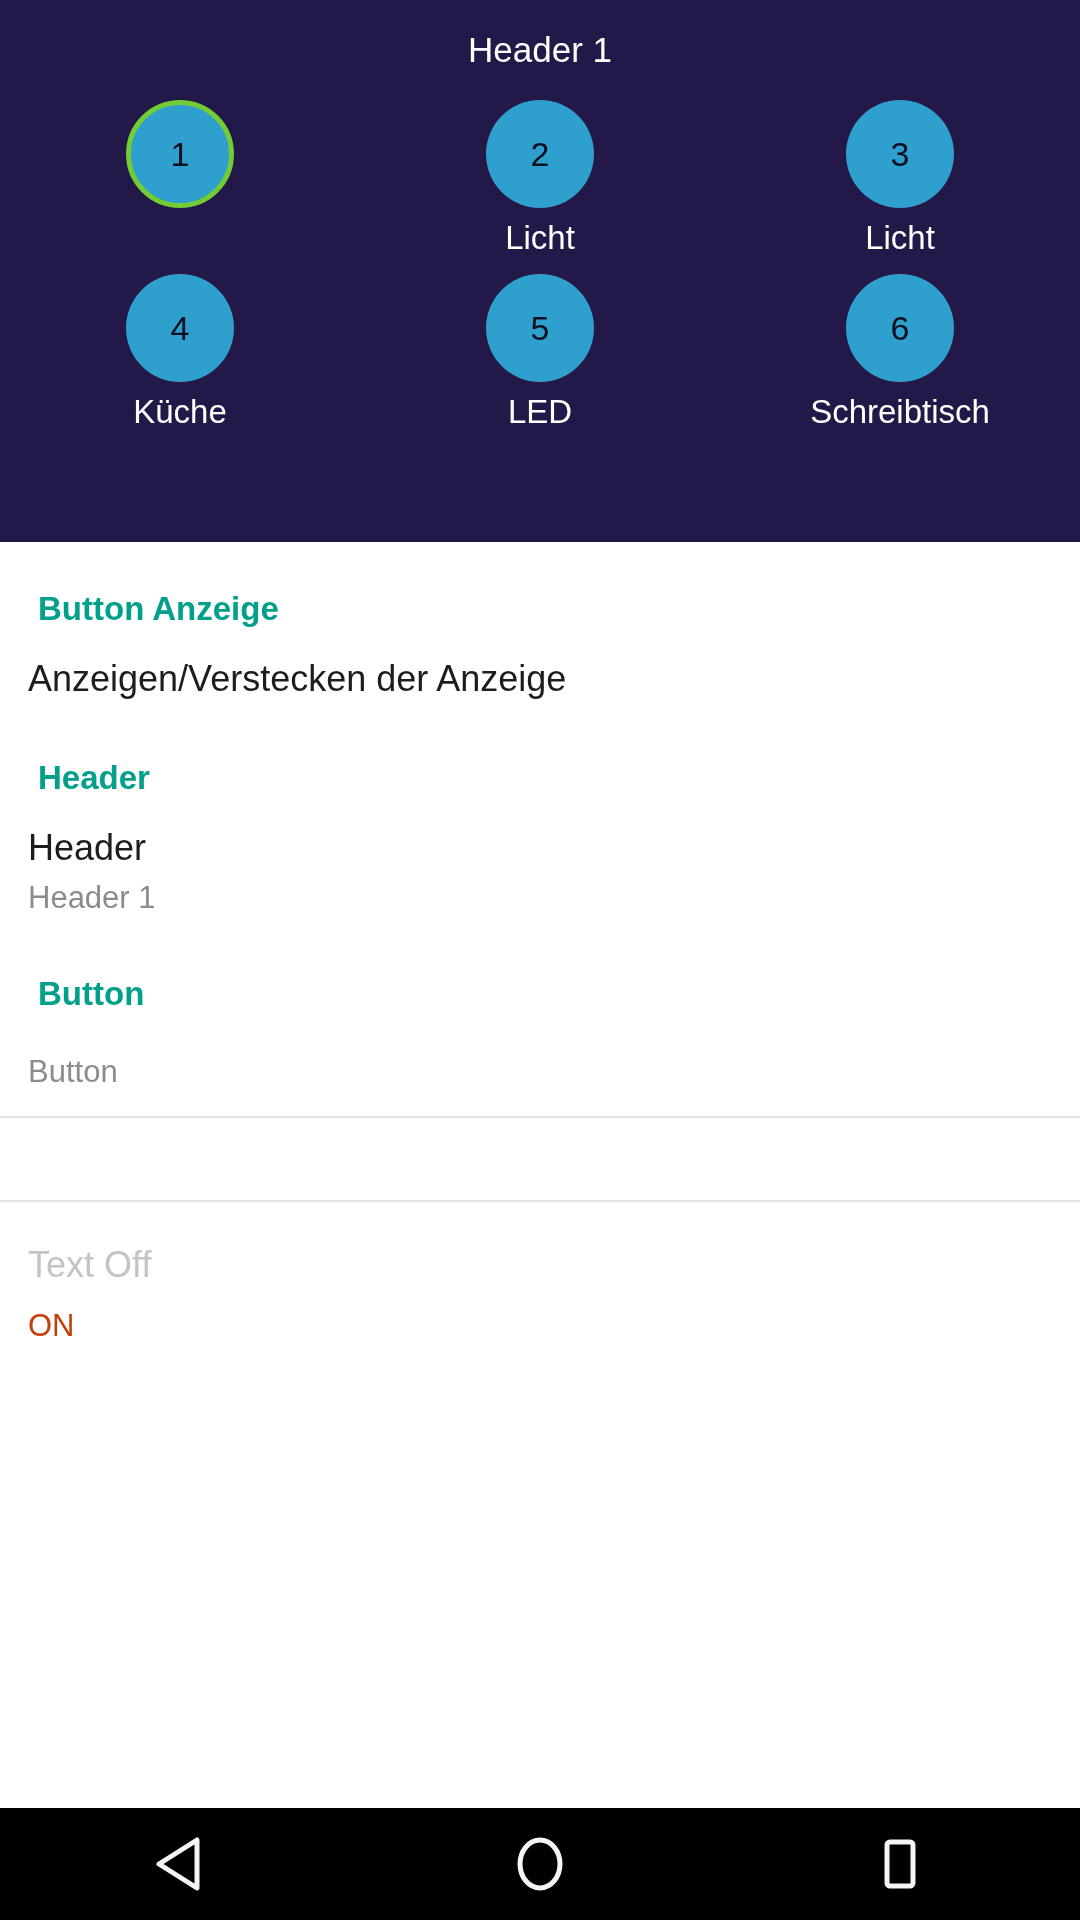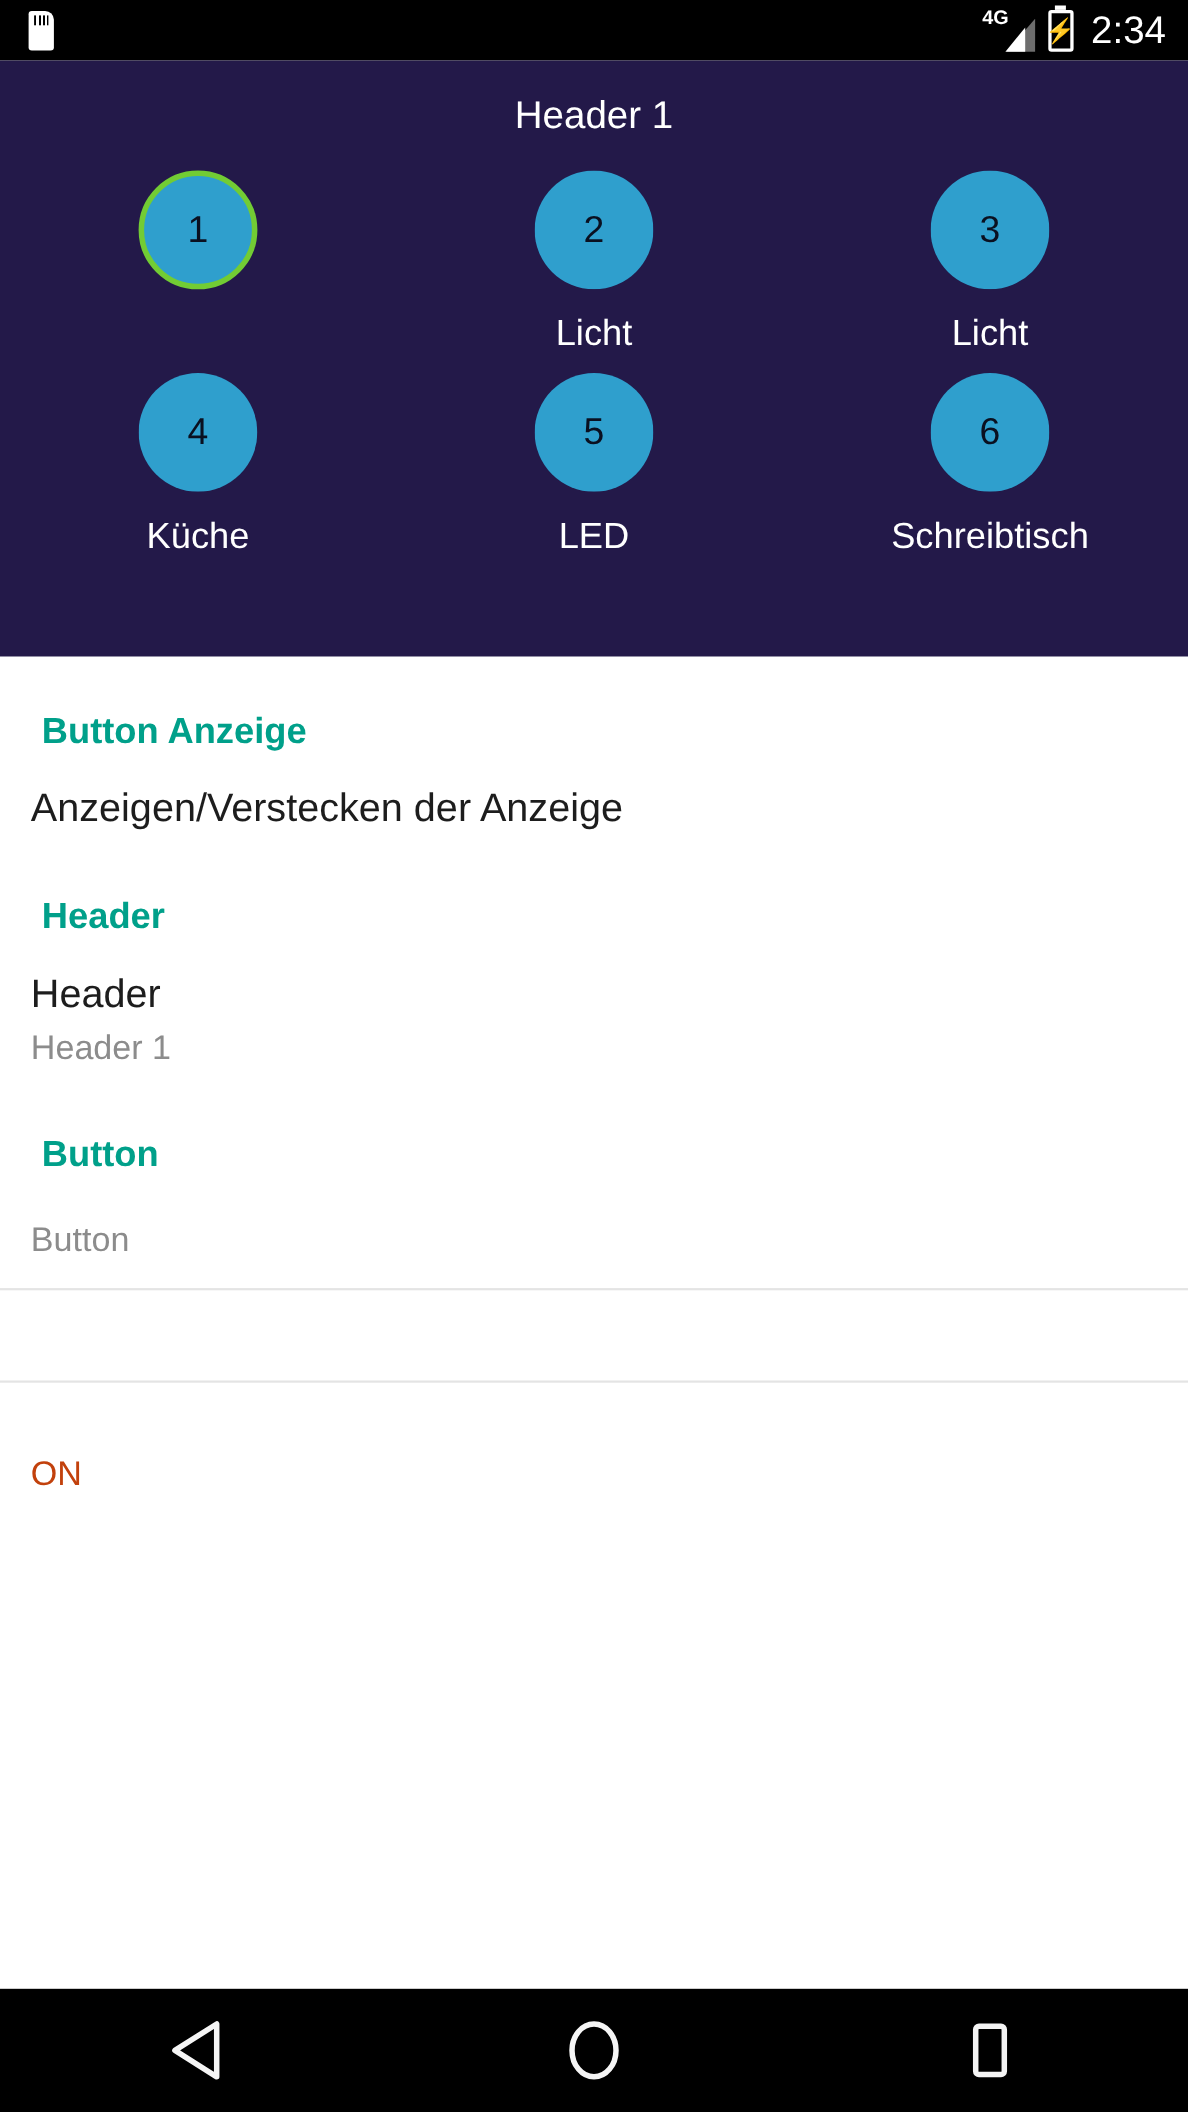--- a/index.html
+++ b/index.html
@@ -141,21 +141,21 @@
     font-size: 34px;
     font-weight: normal;
     border: 5px solid transparent;
   }
   .circle-btn.selected {
     border: 5px solid #72cc34;
   }
   .btn-label {
     color: #ffffff;
     font-size: 33px;
-    margin-top: 22px;
+    margin-top: 12px;
     min-height: 40px;
     text-align: right;
     line-height: 1.1;
   }
 
   
   .pref-list {
     flex: 1 1 auto;
     background: #ffffff;
     overflow: hidden;
@@ -202,36 +202,20 @@
     width: 150px; height: 112px;
     display: flex; align-items: center; justify-content: center;
   }
   .nav-back-svg, .nav-home-svg, .nav-recent-svg { display: block; }
 </style>
 </head>
 <body>
 
 <div id="app">
 
-  <div class="status-bar">
-    <div class="status-left">
-      <div class="sdcard-icon"></div>
-    </div>
-    <div class="status-right">
-      <div class="signal-wrap">
-        <span class="signal-label">4G</span>
-        <div class="signal-tri-dim"></div>
-        <div class="signal-tri-on"></div>
-      </div>
-      <div class="battery-icon">
-        <span class="battery-bolt">⚡</span>
-      </div>
-      <span class="status-time">2:34</span>
-    </div>
-  </div>
 
   <div class="header-panel">
     <div class="panel-title">Header 1</div>
     <div class="btn-grid">
 
       <div class="btn-cell">
         <div class="circle-btn selected">1</div>
         <div class="btn-label"></div>
       </div>
 
@@ -276,20 +260,21 @@
       <div class="pref-summary">Header 1</div>
     </div>
 
     <div class="pref-category">Button</div>
     <div class="pref-item">
       <div class="pref-summary">Button</div>
     </div>
     <div class="pref-item with-divider">
     </div>
     <div class="pref-item with-divider disabled">
+      <div class="pref-title">Text Off</div>
       <div class="pref-summary">ON</div>
     </div>
 
   </div>
 
   <div class="nav-bar">
     <div class="nav-btn">
       <svg class="nav-back-svg" width="54" height="56" viewBox="0 0 54 56">
         <polygon points="44,4 44,52 6,28" fill="none" stroke="#f5f5f5" stroke-width="5" stroke-linejoin="round"></polygon>
       </svg>

